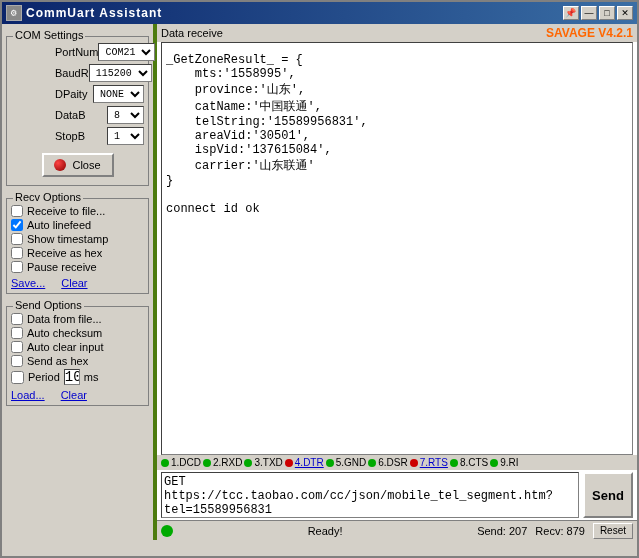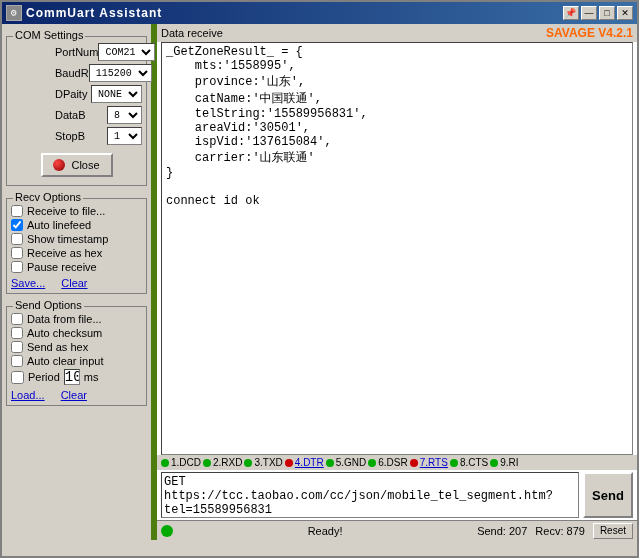--- a/index.html
+++ b/index.html
@@ -64,21 +64,21 @@
     
     .main-layout {
       display: flex;
       height: calc(558px - 22px - 20px);
     }
 
     
     .left-panel {
       width: 155px;
       background: #d4d0c8;
-      border-right: 6px solid #4d7c0f;
+      border-right: 4px solid #4d7c0f;
       padding: 4px;
       display: flex;
       flex-direction: column;
       gap: 4px;
     }
 
     .group-box {
       border: 1px solid #808080;
       border-top-color: #808080;
       padding: 4px;
@@ -198,21 +198,21 @@
       font-weight: bold;
     }
 
     .receive-area {
       flex: 1;
       background: white;
       border: 1px solid #808080;
       border-top-color: #404040;
       border-left-color: #404040;
       margin: 0 4px;
-      padding: 2px 4px;
+      padding: 10px 4px;
       font-size: 12px;
       font-family: 'Courier New', monospace;
       overflow-y: auto;
       white-space: pre-wrap;
       color: #000;
       min-height: 0;
     }
 
     
     .status-row {
@@ -422,25 +422,25 @@
       <div class="checkbox-row">
         <input type="checkbox" style="">
         <span class="checkbox-label">Data from file...</span>
       </div>
       <div class="checkbox-row">
         <input type="checkbox" style="">
         <span class="checkbox-label">Auto checksum</span>
       </div>
       <div class="checkbox-row">
         <input type="checkbox" style="">
+        <span class="checkbox-label">Auto clear input</span>
+      </div>
+      <div class="checkbox-row">
+        <input type="checkbox" style="">
         <span class="checkbox-label">Send as hex</span>
-      </div>
-      <div class="checkbox-row">
-        <input type="checkbox" style="">
-        <span class="checkbox-label">Auto clear input</span>
       </div>
       <div class="period-row">
         <input type="checkbox" style="">
         <span class="checkbox-label">Period</span>
         <input type="text" class="period-input" value="1000" style="">
         <span class="checkbox-label">ms</span>
       </div>
       <div class="link-row">
         <span class="link-btn">Load...</span>
         <span class="link-btn">Clear</span>

